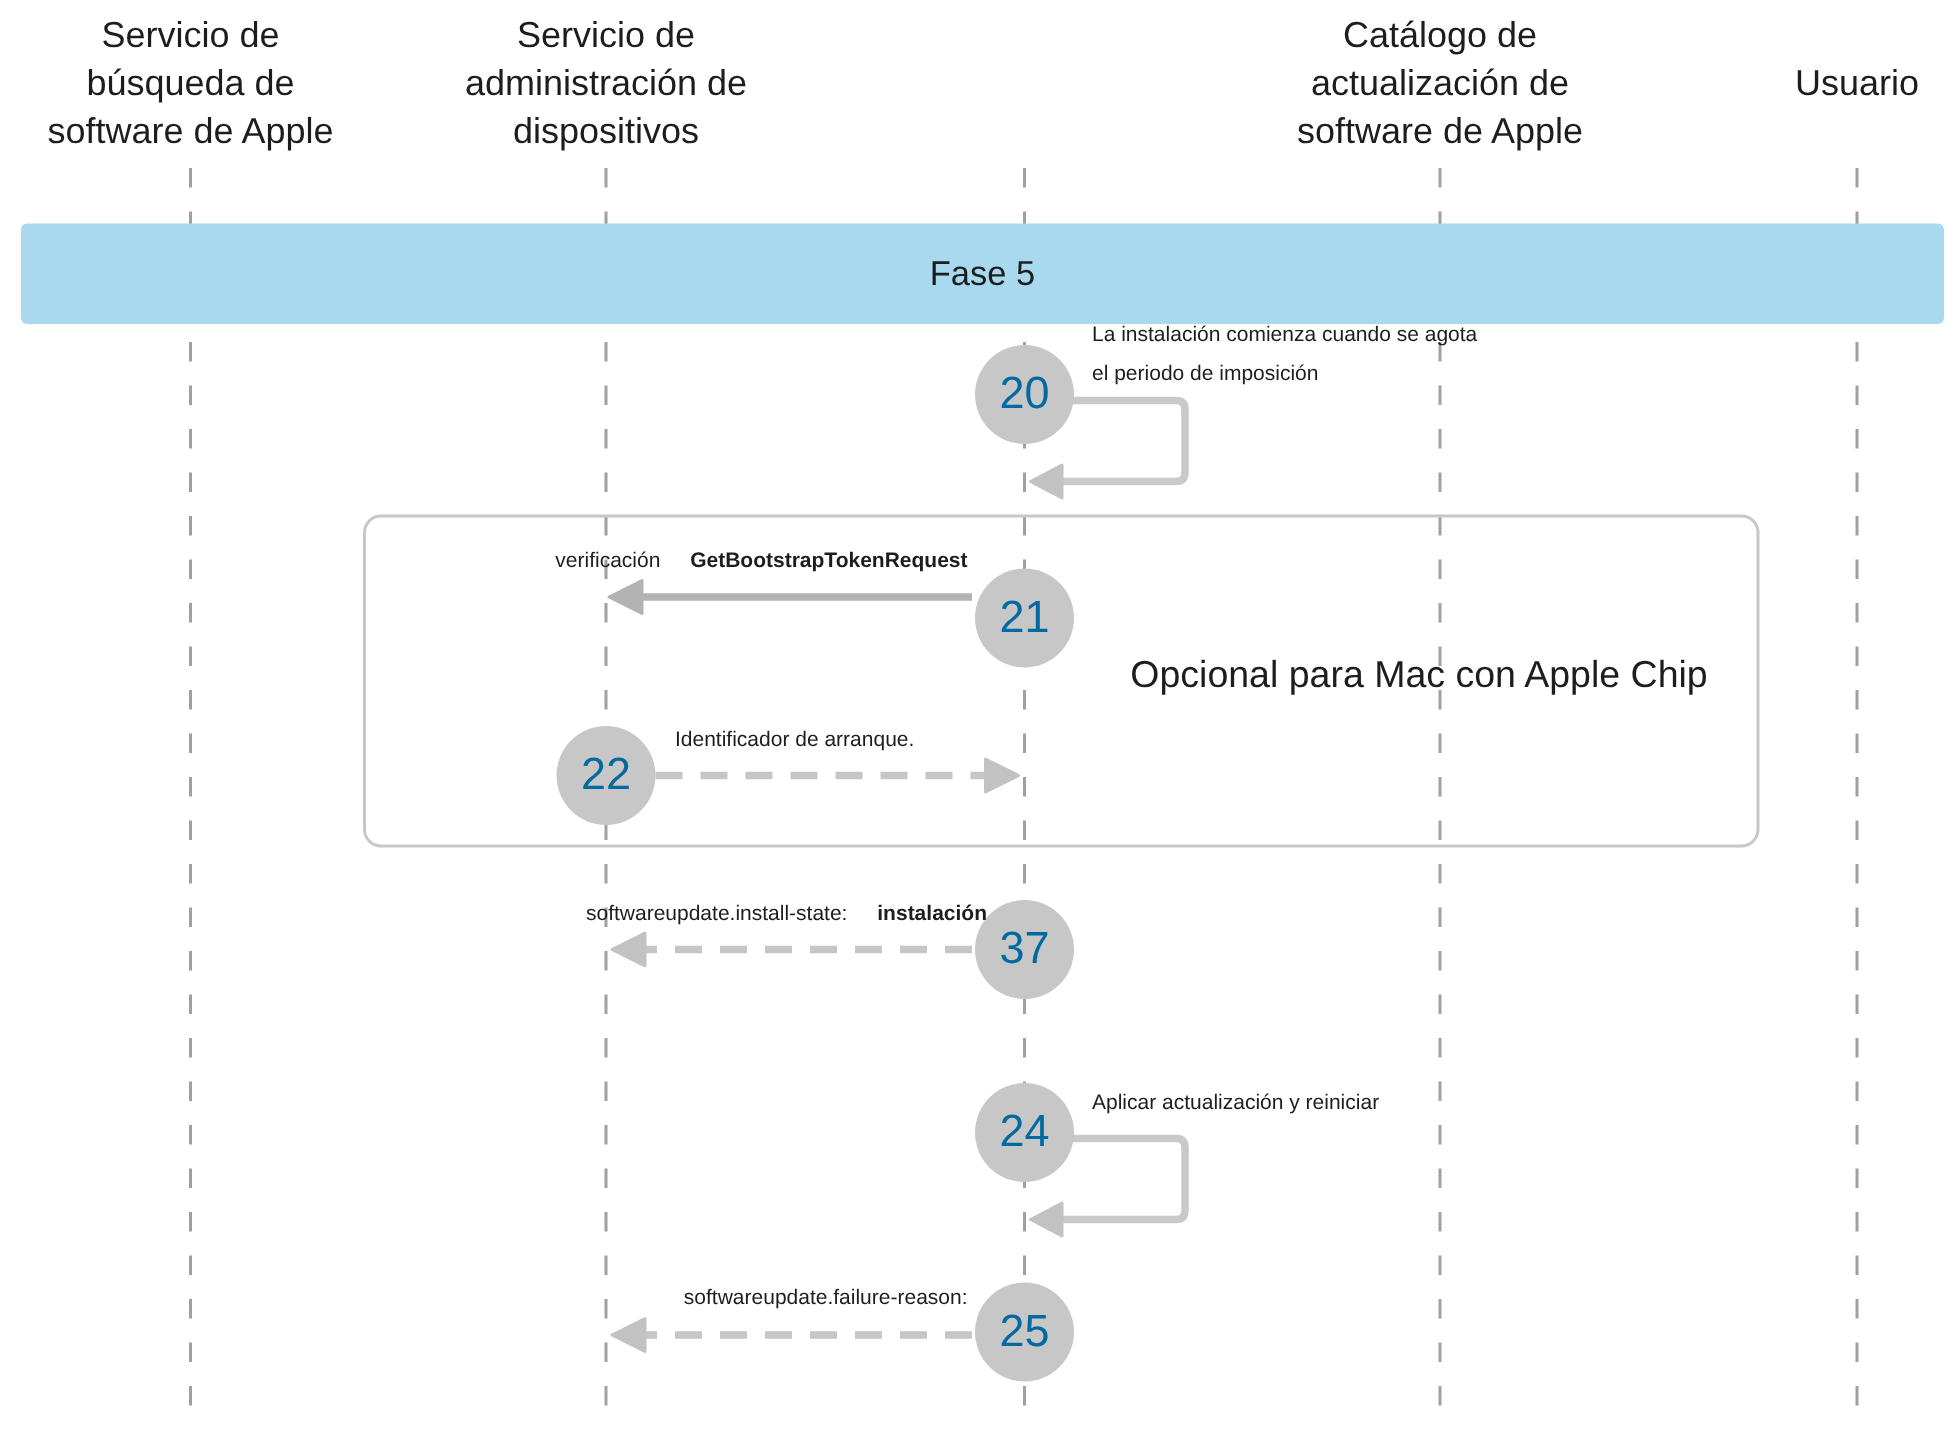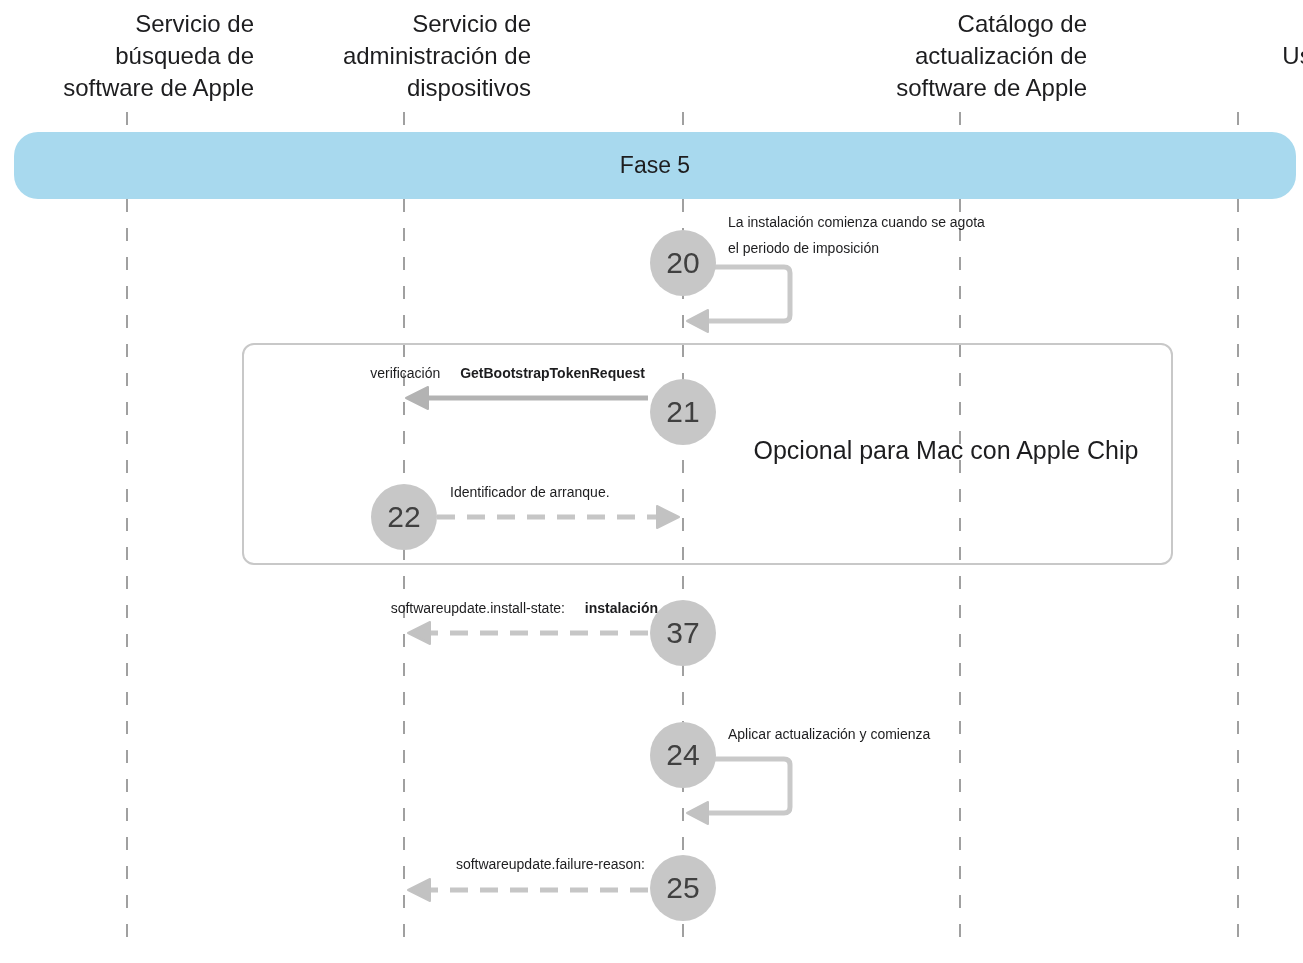--- a/index.html
+++ b/index.html
@@ -10,41 +10,41 @@
     font-family:"Liberation Sans","DejaVu Sans",sans-serif;
     color:#1d1d1f;
     overflow:hidden;
   }
   .layer{position:absolute;left:0;top:0;width:1303px;height:963px;}
   .lane-header{
     position:absolute;top:8px;height:96px;width:254px;
     display:flex;flex-direction:column;justify-content:center;
     text-align:center;font-size:24px;line-height:32px;font-weight:400;
   }
-  .lane-header span{display:block;text-align:right;}
+  .lane-header span{display:block;}
   .phase-banner{
-    position:absolute;left:14px;top:132px;width:1282px;height:67px;
-    background:#a8d9ee;border-radius:24px;
+    position:absolute;left:14px;top:149px;width:1282px;height:67px;
+    background:#a8d9ee;border-radius:4px;
     display:flex;align-items:center;justify-content:center;
     font-size:23px;
   }
   .group-box{
     position:absolute;left:242px;top:343px;width:931px;height:222px;
     border:2px solid #c8c8c8;border-radius:12px;
     box-sizing:border-box;background:transparent;
   }
   .group-label{
     position:absolute;left:746px;top:437px;width:400px;
     text-align:center;font-size:25px;line-height:26px;
   }
   .step-circle{
     position:absolute;width:66px;height:66px;border-radius:50%;
     background:#c7c7c7;
     display:flex;align-items:center;justify-content:center;
-    font-size:30px;color:#404040;
+    font-size:30px;color:#0369a1;
   }
   .msg{
     position:absolute;font-size:14px;line-height:26px;white-space:nowrap;
   }
   .msg.right{width:400px;text-align:right;}
   .msg .code{font-weight:700;margin-left:16px;}
   .msg span.line{display:block;white-space:nowrap;}
 </style>
 </head>
 <body>
@@ -132,19 +132,19 @@
   <div class="msg right" style="left:245px;top:360px">
     <span>verificación </span><span class="code">GetBootstrapTokenRequest</span>
   </div>
   <div class="msg" style="left:450px;top:479px">
     <span>Identificador de arranque.</span>
   </div>
   <div class="msg right" style="left:258px;top:595px">
     <span>softwareupdate.install-state: </span><span class="code">instalación</span>
   </div>
   <div class="msg" style="left:728px;top:721px">
-    <span>Aplicar actualización y comienza</span>
+    <span>Aplicar actualización y reiniciar</span>
   </div>
   <div class="msg right" style="left:245px;top:851px">
     <span>softwareupdate.failure-reason:</span>
   </div>
 
 </div>
 
 </body></html>

